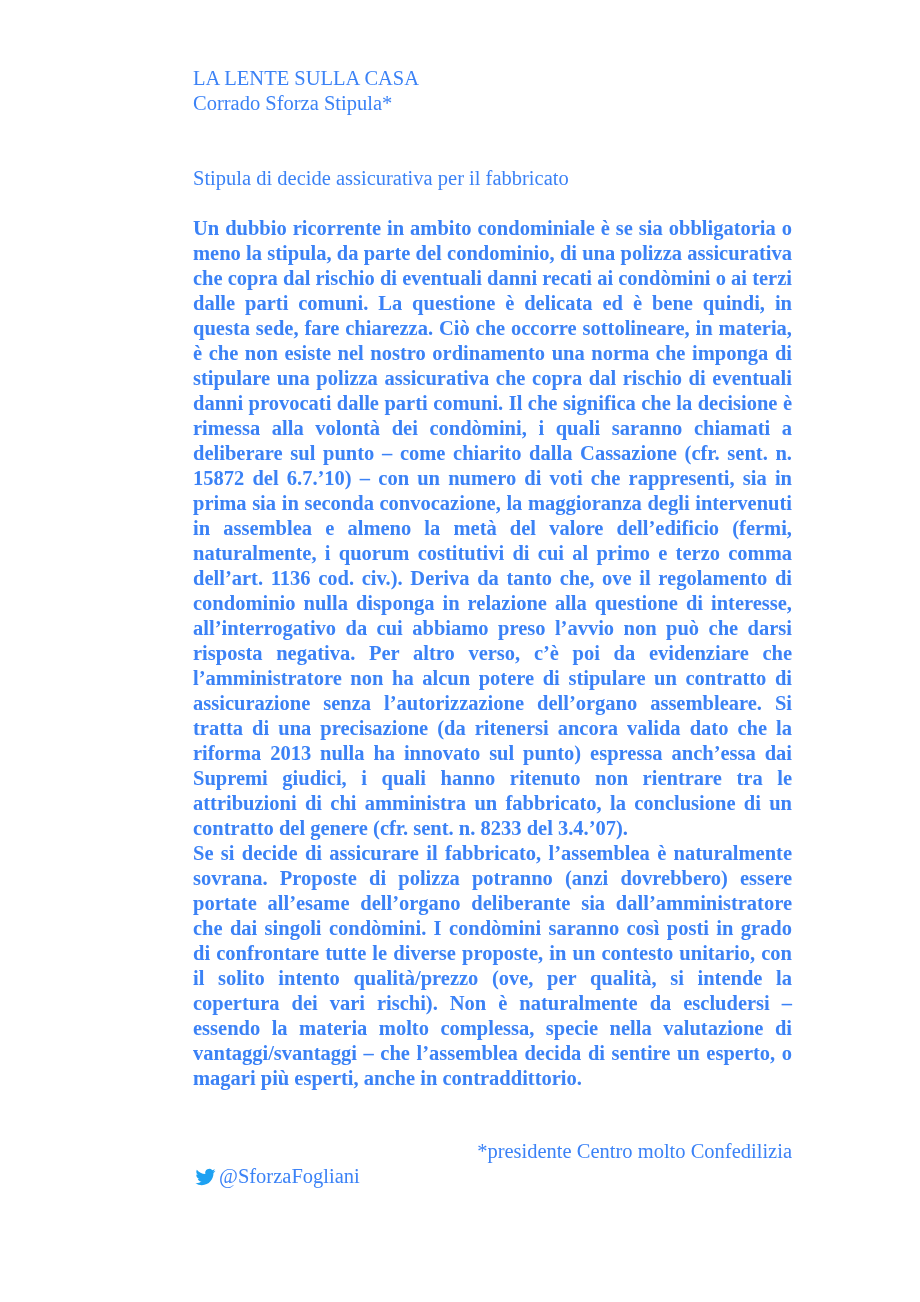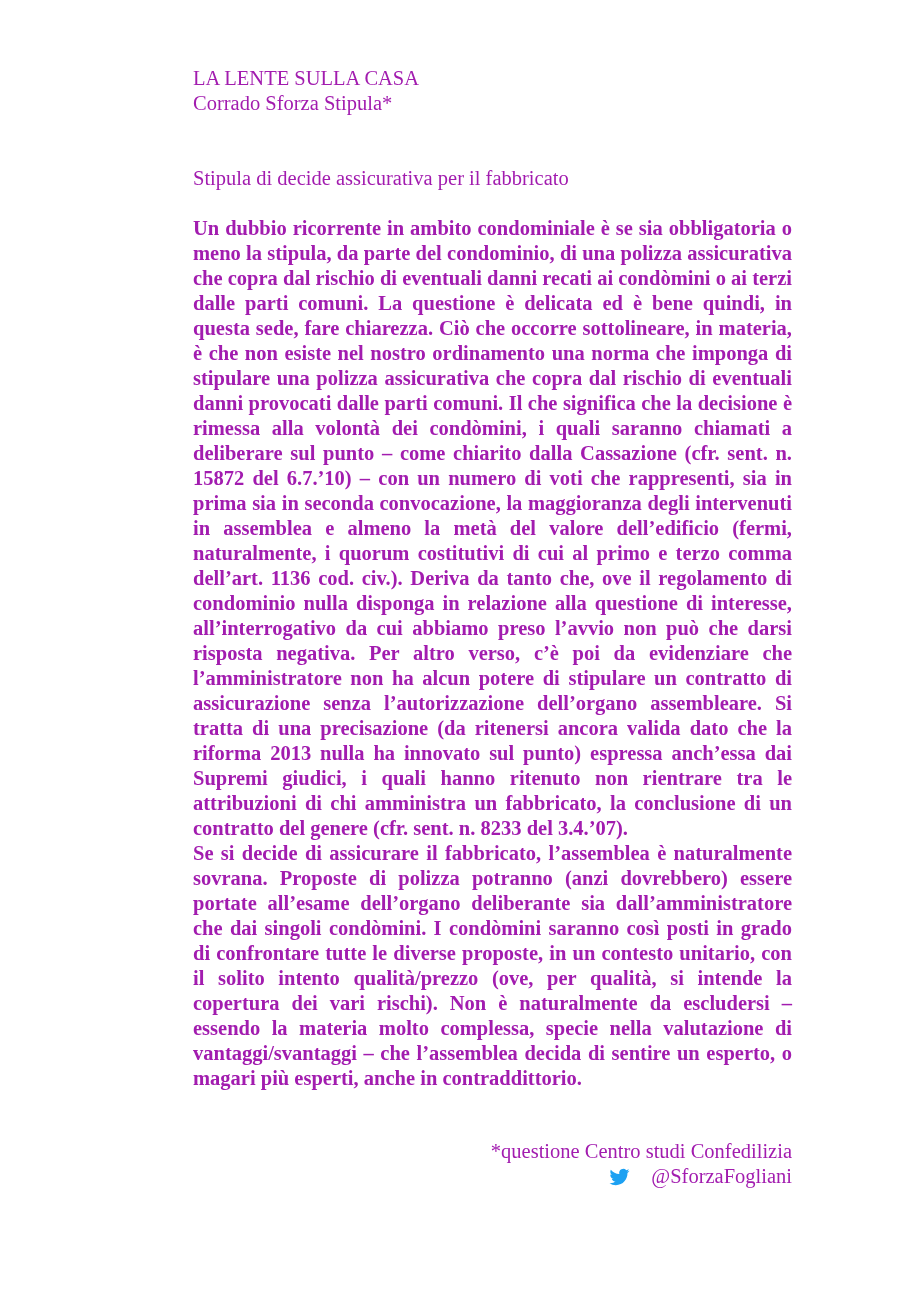--- a/index.html
+++ b/index.html
@@ -5,21 +5,21 @@
   * { margin: 0; padding: 0; box-sizing: border-box; }
   html, body { background: #e8e8e8; }
   .page {
     position: relative;
     width: 920px;
     height: 1302px;
     background: #ffffff;
     margin: 0 auto;
     overflow: hidden;
     font-family: "Liberation Serif", "DejaVu Serif", serif;
-    color: #a21caf;
+    color: #3b82f6;
     font-size: 20.5px;
     line-height: 25px;
   }
   .content {
     position: absolute;
     left: 193px;
     top: 66px;
     width: 599px;
   }
   .doc-header { margin-bottom: 50px; }
@@ -31,22 +31,21 @@
     hyphens: none;
     font-weight: bold;
   }
   .doc-footer {
     margin-top: 48px;
     text-align: right;
   }
   .twitter-line {
     display: flex;
     align-items: center;
-    justify-content: flex-end;
-    gap: 19px;
+    gap: 1px;
   }
   .twitter-icon svg {
     display: block;
     width: 25px;
     height: 20px;
   }
 </style>
 </head>
 <body>
 
@@ -59,21 +58,21 @@
     </div>
 
     <div class="article-heading">Stipula di decide assicurativa per il fabbricato</div>
 
     <div class="body-text">
       <p>Un dubbio ricorrente in ambito condominiale è se sia obbligatoria o meno la stipula, da parte del condominio, di una polizza assicurativa che copra dal rischio di eventuali danni recati ai condòmini o ai terzi dalle parti comuni. La questione è delicata ed è bene quindi, in questa sede, fare chiarezza. Ciò che occorre sottolineare, in materia, è che non esiste nel nostro ordinamento una norma che imponga di stipulare una polizza assicurativa che copra dal rischio di eventuali danni provocati dalle parti comuni. Il che significa che la decisione è rimessa alla volontà dei condòmini, i quali saranno chiamati a deliberare sul punto – come chiarito dalla Cassazione (cfr. sent. n. 15872 del 6.7.’10) – con un numero di voti che rappresenti, sia in prima sia in seconda convocazione, la maggioranza degli intervenuti in assemblea e almeno la metà del valore dell’edificio (fermi, naturalmente, i quorum costitutivi di cui al primo e terzo comma dell’art. 1136 cod. civ.). Deriva da tanto che, ove il regolamento di condominio nulla disponga in relazione alla questione di interesse, all’interrogativo da cui abbiamo preso l’avvio non può che darsi risposta negativa. Per altro verso, c’è poi da evidenziare che l’amministratore non ha alcun potere di stipulare un contratto di assicurazione senza l’autorizzazione dell’organo assembleare. Si tratta di una precisazione (da ritenersi ancora valida dato che la riforma 2013 nulla ha innovato sul punto) espressa anch’essa dai Supremi giudici, i quali hanno ritenuto non rientrare tra le attribuzioni di chi amministra un fabbricato, la conclusione di un contratto del genere (cfr. sent. n. 8233 del 3.4.’07).</p>
       <p>Se si decide di assicurare il fabbricato, l’assemblea è naturalmente sovrana. Proposte di polizza potranno (anzi dovrebbero) essere portate all’esame dell’organo deliberante sia dall’amministratore che dai singoli condòmini. I condòmini saranno così posti in grado di confrontare tutte le diverse proposte, in un contesto unitario, con il solito intento qualità/prezzo (ove, per qualità, si intende la copertura dei vari rischi). Non è naturalmente da escludersi – essendo la materia molto complessa, specie nella valutazione di vantaggi/svantaggi – che l’assemblea decida di sentire un esperto, o magari più esperti, anche in contraddittorio.</p>
     </div>
 
     <div class="doc-footer">
-      <div>*questione Centro studi Confedilizia</div>
+      <div>*presidente Centro molto Confedilizia</div>
       <div class="twitter-line">
         <span class="twitter-icon">
           <svg viewBox="0 0 24 24" aria-hidden="true">
             <path fill="#1da1f2" d="M23.953 4.57a10 10 0 0 1-2.825.775 4.958 4.958 0 0 0 2.163-2.723c-.951.555-2.005.959-3.127 1.184a4.92 4.92 0 0 0-8.384 4.482C7.69 8.095 4.067 6.13 1.64 3.162a4.822 4.822 0 0 0-.666 2.475c0 1.71.87 3.213 2.188 4.096a4.904 4.904 0 0 1-2.228-.616v.06a4.923 4.923 0 0 0 3.946 4.827 4.996 4.996 0 0 1-2.212.085 4.936 4.936 0 0 0 4.604 3.417 9.867 9.867 0 0 1-6.102 2.105c-.39 0-.779-.023-1.17-.067a13.995 13.995 0 0 0 7.557 2.209c9.053 0 13.998-7.496 13.998-13.985 0-.21 0-.42-.015-.63A9.935 9.935 0 0 0 24 4.59z"></path>
           </svg>
         </span>
         <span>@SforzaFogliani</span>
       </div>
     </div>
 

